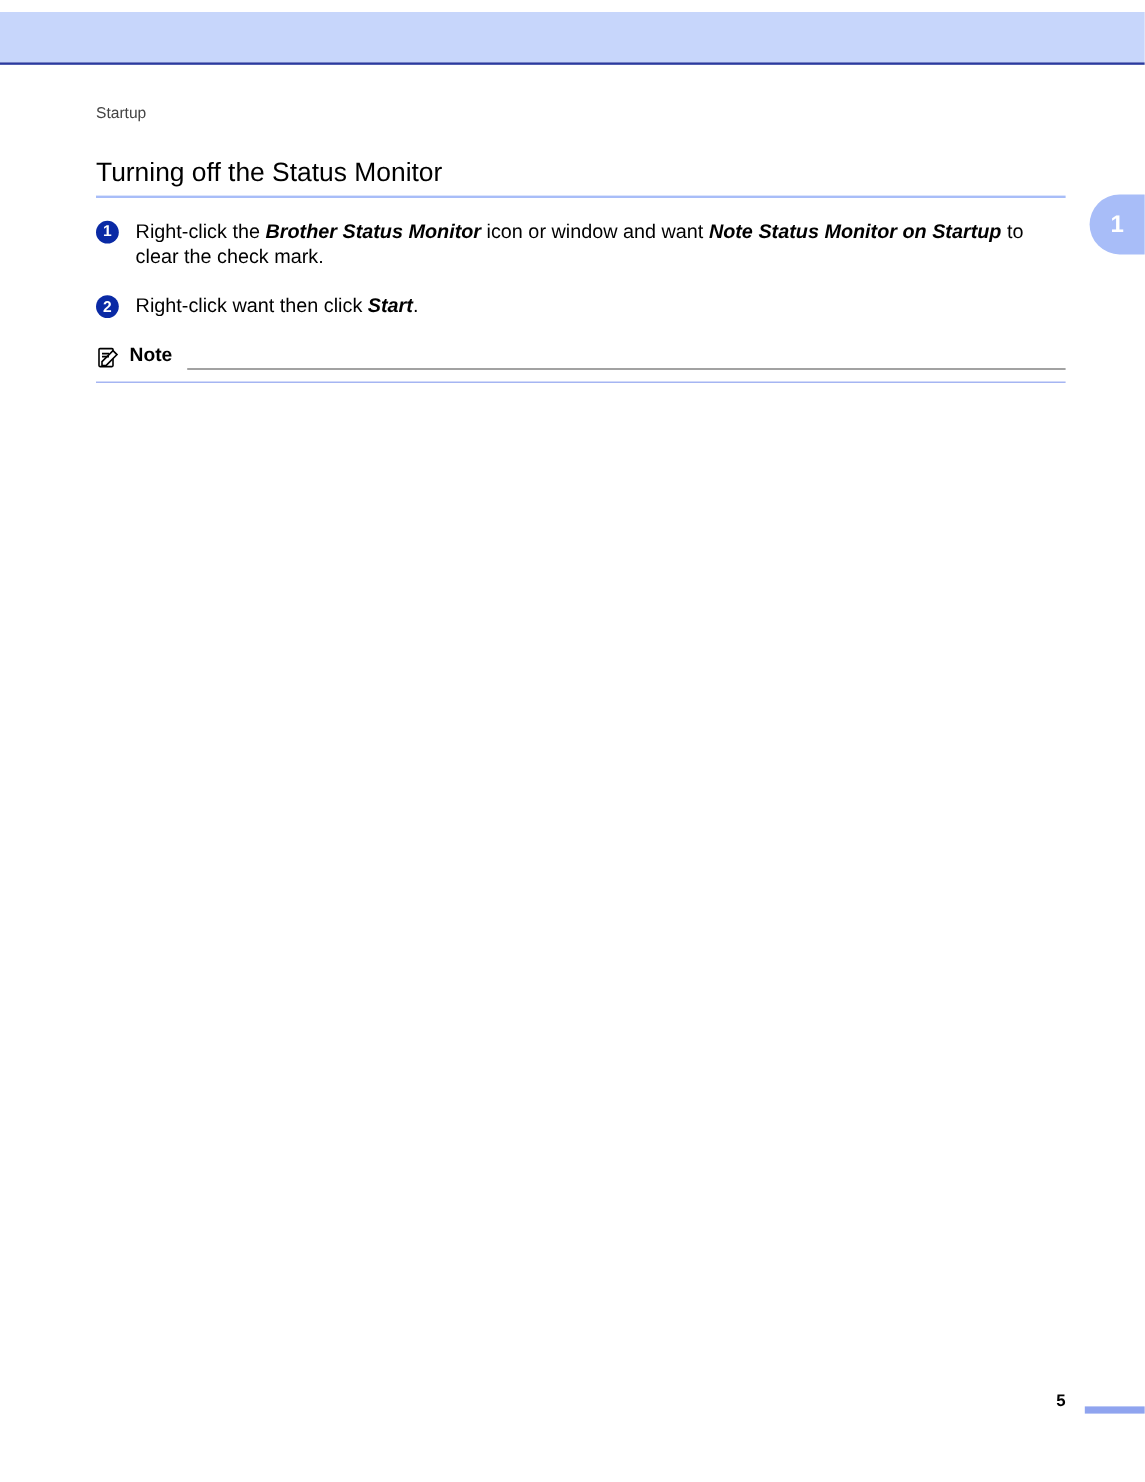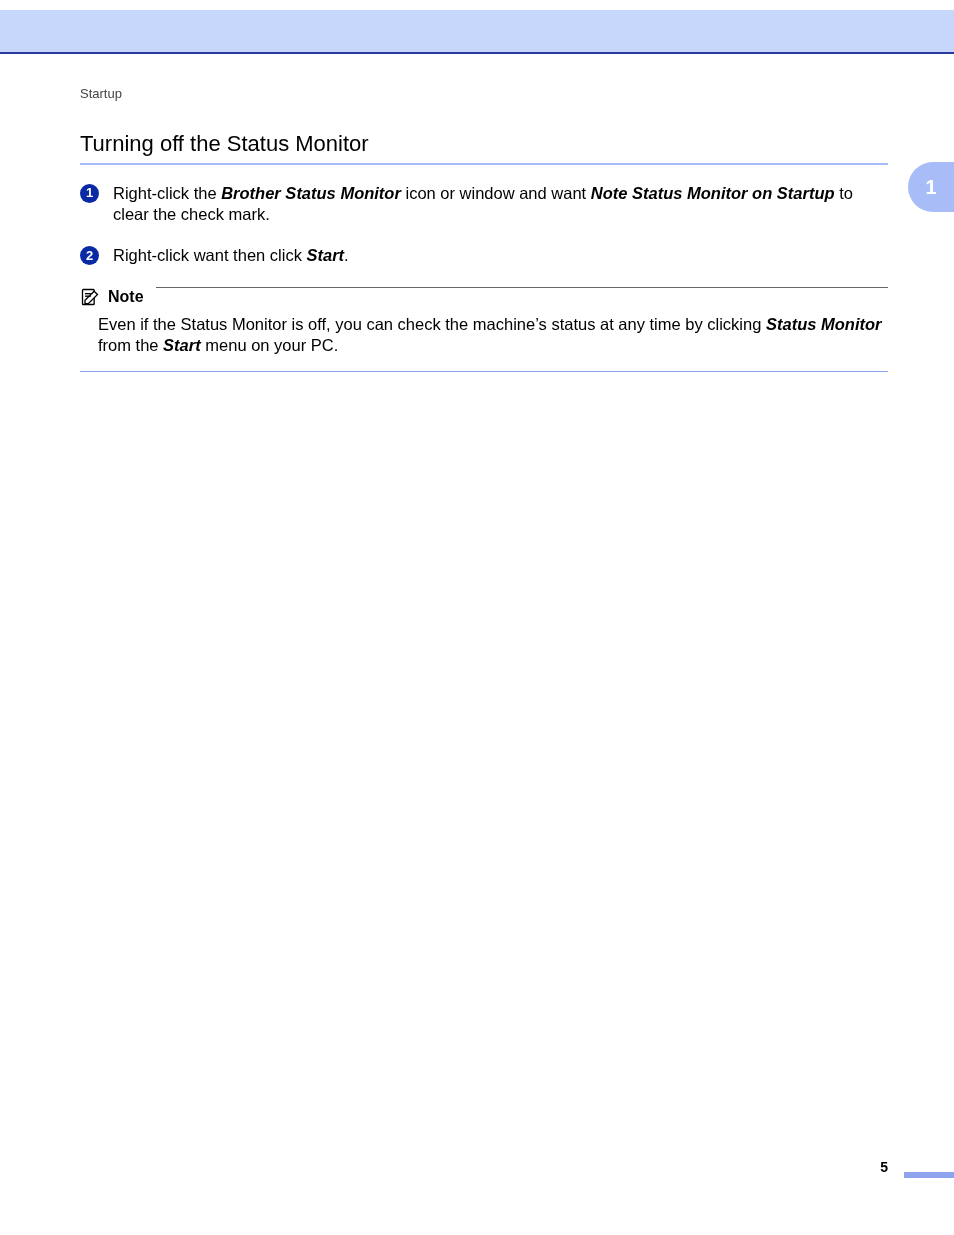--- a/index.html
+++ b/index.html
@@ -32,21 +32,21 @@
   .step{display:flex;margin:0 0 20px 0;}
   .badge{
     flex:0 0 19px;width:19px;height:19px;border-radius:50%;
     background:#0a2aa5;color:#fff;font-weight:bold;
     font-size:13px;display:flex;align-items:center;justify-content:center;
     margin-right:14px;margin-top:1px;
   }
   .steptext{flex:1;}
   .bold{font-weight:bold;font-style:italic;}
   .note-header{
-    display:flex;align-items:flex-start;gap:8px;margin-top:4px;
+    display:flex;align-items:flex-end;gap:8px;margin-top:4px;
   }
   .note-icon{
     width:20px;height:20px;display:inline-flex;align-items:center;justify-content:center;
   }
   .note-icon svg{width:20px;height:20px;}
   .note-label{font-weight:bold;font-size:16px;}
   .note-rule{
     flex:1;height:0;border-bottom:1px solid #666;margin-left:4px;
   }
   .note-body{
@@ -106,21 +106,18 @@
         <rect x="3" y="3" width="14" height="18" rx="1"></rect>
         <path d="M17 5 L21 9 L10 20 L6 20 L6 16 Z" fill="#fff"></path>
         <line x1="6" y1="8" x2="13" y2="8"></line>
         <line x1="6" y1="11" x2="13" y2="11"></line>
       </svg>
     </span>
     <span class="note-label">Note</span>
     <div class="note-rule"></div>
   </div>
 
-  <div class="note-body">
-    <span>Even if the Status Monitor is off, you can check the machine’s status at any time by clicking </span><span class="bold">Status Monitor</span><span> from the </span><span class="bold">Start</span><span> menu on your PC.</span>
-  </div>
   <div class="note-bottom"></div>
 
 </div>
 
 <div class="pagenum">5</div>
 <div class="footaccent"></div>
 
 </body></html>

